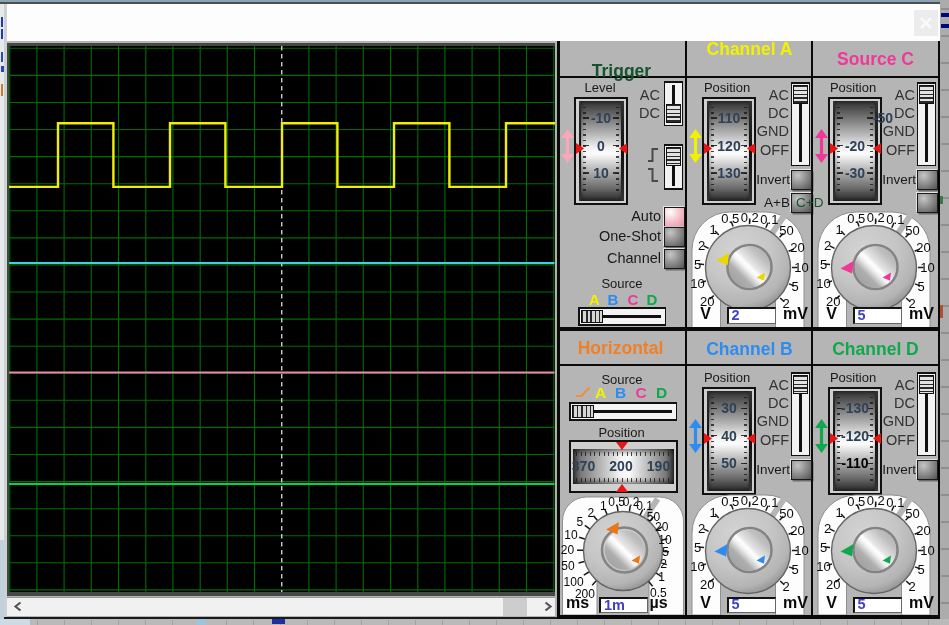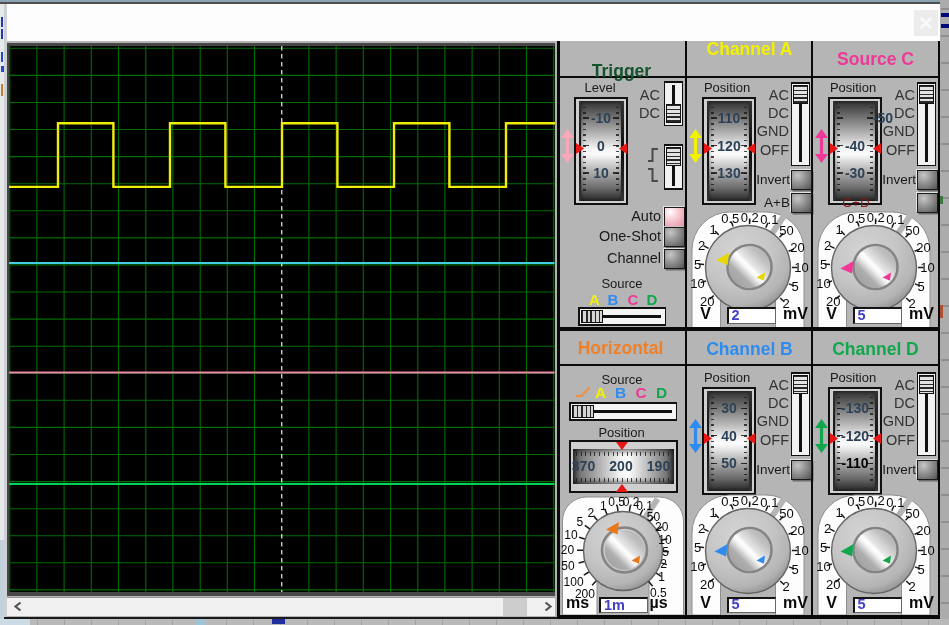--- a/index.html
+++ b/index.html
@@ -412,21 +412,21 @@
     <div style="position:absolute;left:832.5px;top:100.5px;width:45px;height:100px;background:linear-gradient(to bottom,#303030 0%,#6a6a6a 14%,#b2b2b2 32%,#f2f2f2 47%,#fcfcfc 53%,#bababa 68%,#6c6c6c 87%,#262626 100%);box-shadow:inset 3px 0 4px -1px rgba(0,0,0,.5), inset -3px 0 4px -1px rgba(0,0,0,.5);"></div>
     <div style="position:absolute;left:832.5px;top:100.5px;width:2.5px;height:100px;background:linear-gradient(to bottom,#333 0%,#111 45%,#111 55%,#333 100%);"></div>
     <div style="position:absolute;left:875.0px;top:100.5px;width:2.5px;height:100px;background:linear-gradient(to bottom,#333 0%,#111 45%,#111 55%,#333 100%);"></div>
     <div style="position:absolute;left:837.0px;top:106.5px;width:3px;height:88px;background:repeating-linear-gradient(to bottom,rgba(25,25,25,.8) 0 1.1px,transparent 1.1px 5.5px);"></div>
     <div style="position:absolute;left:870.0px;top:106.5px;width:3px;height:88px;background:repeating-linear-gradient(to bottom,rgba(25,25,25,.8) 0 1.1px,transparent 1.1px 5.5px);"></div>
     <div style="position:absolute;left:837.0px;top:117.3px;width:6px;height:1.4px;background:rgba(25,25,25,.85);"></div>
     <div style="position:absolute;left:867.0px;top:117.3px;width:6px;height:1.4px;background:rgba(25,25,25,.85);"></div>
     <div style="position:absolute;left:855.0px;top:118.0px;transform:translate(-50%,-50%);font-size:14px;color:#2e4257;font-weight:700;white-space:nowrap;line-height:1;margin-left:28px;">-50</div>
     <div style="position:absolute;left:837.0px;top:144.8px;width:6px;height:1.4px;background:rgba(25,25,25,.85);"></div>
     <div style="position:absolute;left:867.0px;top:144.8px;width:6px;height:1.4px;background:rgba(25,25,25,.85);"></div>
-    <div style="position:absolute;left:855.0px;top:145.5px;transform:translate(-50%,-50%);font-size:14px;color:#2e4257;font-weight:700;white-space:nowrap;line-height:1;">-40</div>
+    <div style="position:absolute;left:855.0px;top:145.5px;transform:translate(-50%,-50%);font-size:14px;color:#2e4257;font-weight:700;white-space:nowrap;line-height:1;">-20</div>
     <div style="position:absolute;left:837.0px;top:172.3px;width:6px;height:1.4px;background:rgba(25,25,25,.85);"></div>
     <div style="position:absolute;left:867.0px;top:172.3px;width:6px;height:1.4px;background:rgba(25,25,25,.85);"></div>
     <div style="position:absolute;left:855.0px;top:173.0px;transform:translate(-50%,-50%);font-size:14px;color:#2e4257;font-weight:700;white-space:nowrap;line-height:1;">-30</div>
     <svg style="position:absolute;left:829.5px;top:142.5px;" width="9" height="11">
       <path d="M0 0 L8 5.5 L0 11 Z" fill="#e81515"></path>
     </svg>
     <svg style="position:absolute;left:871.5px;top:142.5px;" width="9" height="11">
       <path d="M9 0 L1 5.5 L9 11 Z" fill="#e81515"></path>
     </svg>
     <svg style="position:absolute;left:815.0px;top:129px;" width="13" height="34">
@@ -437,21 +437,21 @@
     <div style="position:absolute;left:795.0px;top:95px;width:120px;text-align:right;transform:translate(0,-50%);font-size:14.5px;color:#333;font-weight:400;white-space:nowrap;line-height:1;">AC</div>
     <div style="position:absolute;left:795.0px;top:112.5px;width:120px;text-align:right;transform:translate(0,-50%);font-size:14.5px;color:#333;font-weight:400;white-space:nowrap;line-height:1;">DC</div>
     <div style="position:absolute;left:795.0px;top:131px;width:120px;text-align:right;transform:translate(0,-50%);font-size:14.5px;color:#333;font-weight:400;white-space:nowrap;line-height:1;">GND</div>
     <div style="position:absolute;left:795.0px;top:149.5px;width:120px;text-align:right;transform:translate(0,-50%);font-size:14.5px;color:#333;font-weight:400;white-space:nowrap;line-height:1;">OFF</div>
     <div style="position:absolute;left:916.5px;top:82px;width:19.5px;height:84px;background:#111;"></div>
     <div style="position:absolute;left:918.0px;top:83.5px;width:16.5px;height:81px;background:#f2f2f2;"></div>
     <div style="position:absolute;left:925.0px;top:86px;width:2.5px;height:76px;background:#111;"></div>
     <div style="position:absolute;left:919.0px;top:84.5px;width:14.5px;height:19px;background:#e3e3e3 repeating-linear-gradient(to bottom,#2a2a2a 0 1.3px,transparent 1.3px 3.8px);border:1.2px solid #111;"></div>
     <div style="position:absolute;left:796.0px;top:179.5px;width:120px;text-align:right;transform:translate(0,-50%);font-size:13.5px;color:#1a1a1a;font-weight:400;white-space:nowrap;line-height:1;">Invert</div>
     <div style="position:absolute;left:916.5px;top:170px;width:21px;height:20px;background:radial-gradient(circle at 30% 25%,#c6c6c6 0%,#9c9c9c 35%,#6e6e6e 75%,#525252 100%);border:1px solid #1a1a1a;box-shadow:1.5px 1.5px 0 rgba(0,0,0,.4), -1px -1px 0 rgba(240,240,240,.8);"></div>
-    <div style="position:absolute;left:796.0px;top:202.5px;width:120px;text-align:center;transform:translate(0,-50%);font-size:13.5px;color:#7f1d1d;font-weight:400;white-space:nowrap;line-height:1;">C+D</div>
+    <div style="position:absolute;left:796.0px;top:202.5px;width:120px;text-align:left;transform:translate(0,-50%);font-size:13.5px;color:#14532d;font-weight:400;white-space:nowrap;line-height:1;">C+D</div>
     <div style="position:absolute;left:916.5px;top:193px;width:21px;height:20px;background:radial-gradient(circle at 30% 25%,#c6c6c6 0%,#9c9c9c 35%,#6e6e6e 75%,#525252 100%);border:1px solid #1a1a1a;box-shadow:1.5px 1.5px 0 rgba(0,0,0,.4), -1px -1px 0 rgba(240,240,240,.8);"></div>
     <svg style="position:absolute;left:803.5px;top:197.5px;" width="140" height="129.5" viewBox="0 0 140 129.5">
       <path d="M14 129.5 L14 52 A38 38 0 0 1 52 14 L88 14 A38 38 0 0 1 126 52 L126 129.5 L97.5 129.5 L97.5 100 L42.5 100 L42.5 129.5 Z" fill="#fdfdfd" stroke="#8f8f8f" stroke-width="1"></path>
       <line x1="93.1" y1="36.7" x2="107.3" y2="16.1" stroke="#b5b5b5" stroke-width="6"></line>
       <defs>
         <radialGradient id="kb873267" cx="38%" cy="30%" r="80%">
           <stop offset="0%" stop-color="#d4d4d4"></stop>
           <stop offset="50%" stop-color="#c5c5c5"></stop>
           <stop offset="78%" stop-color="#b4b4b4"></stop>
           <stop offset="93%" stop-color="#929292"></stop>

